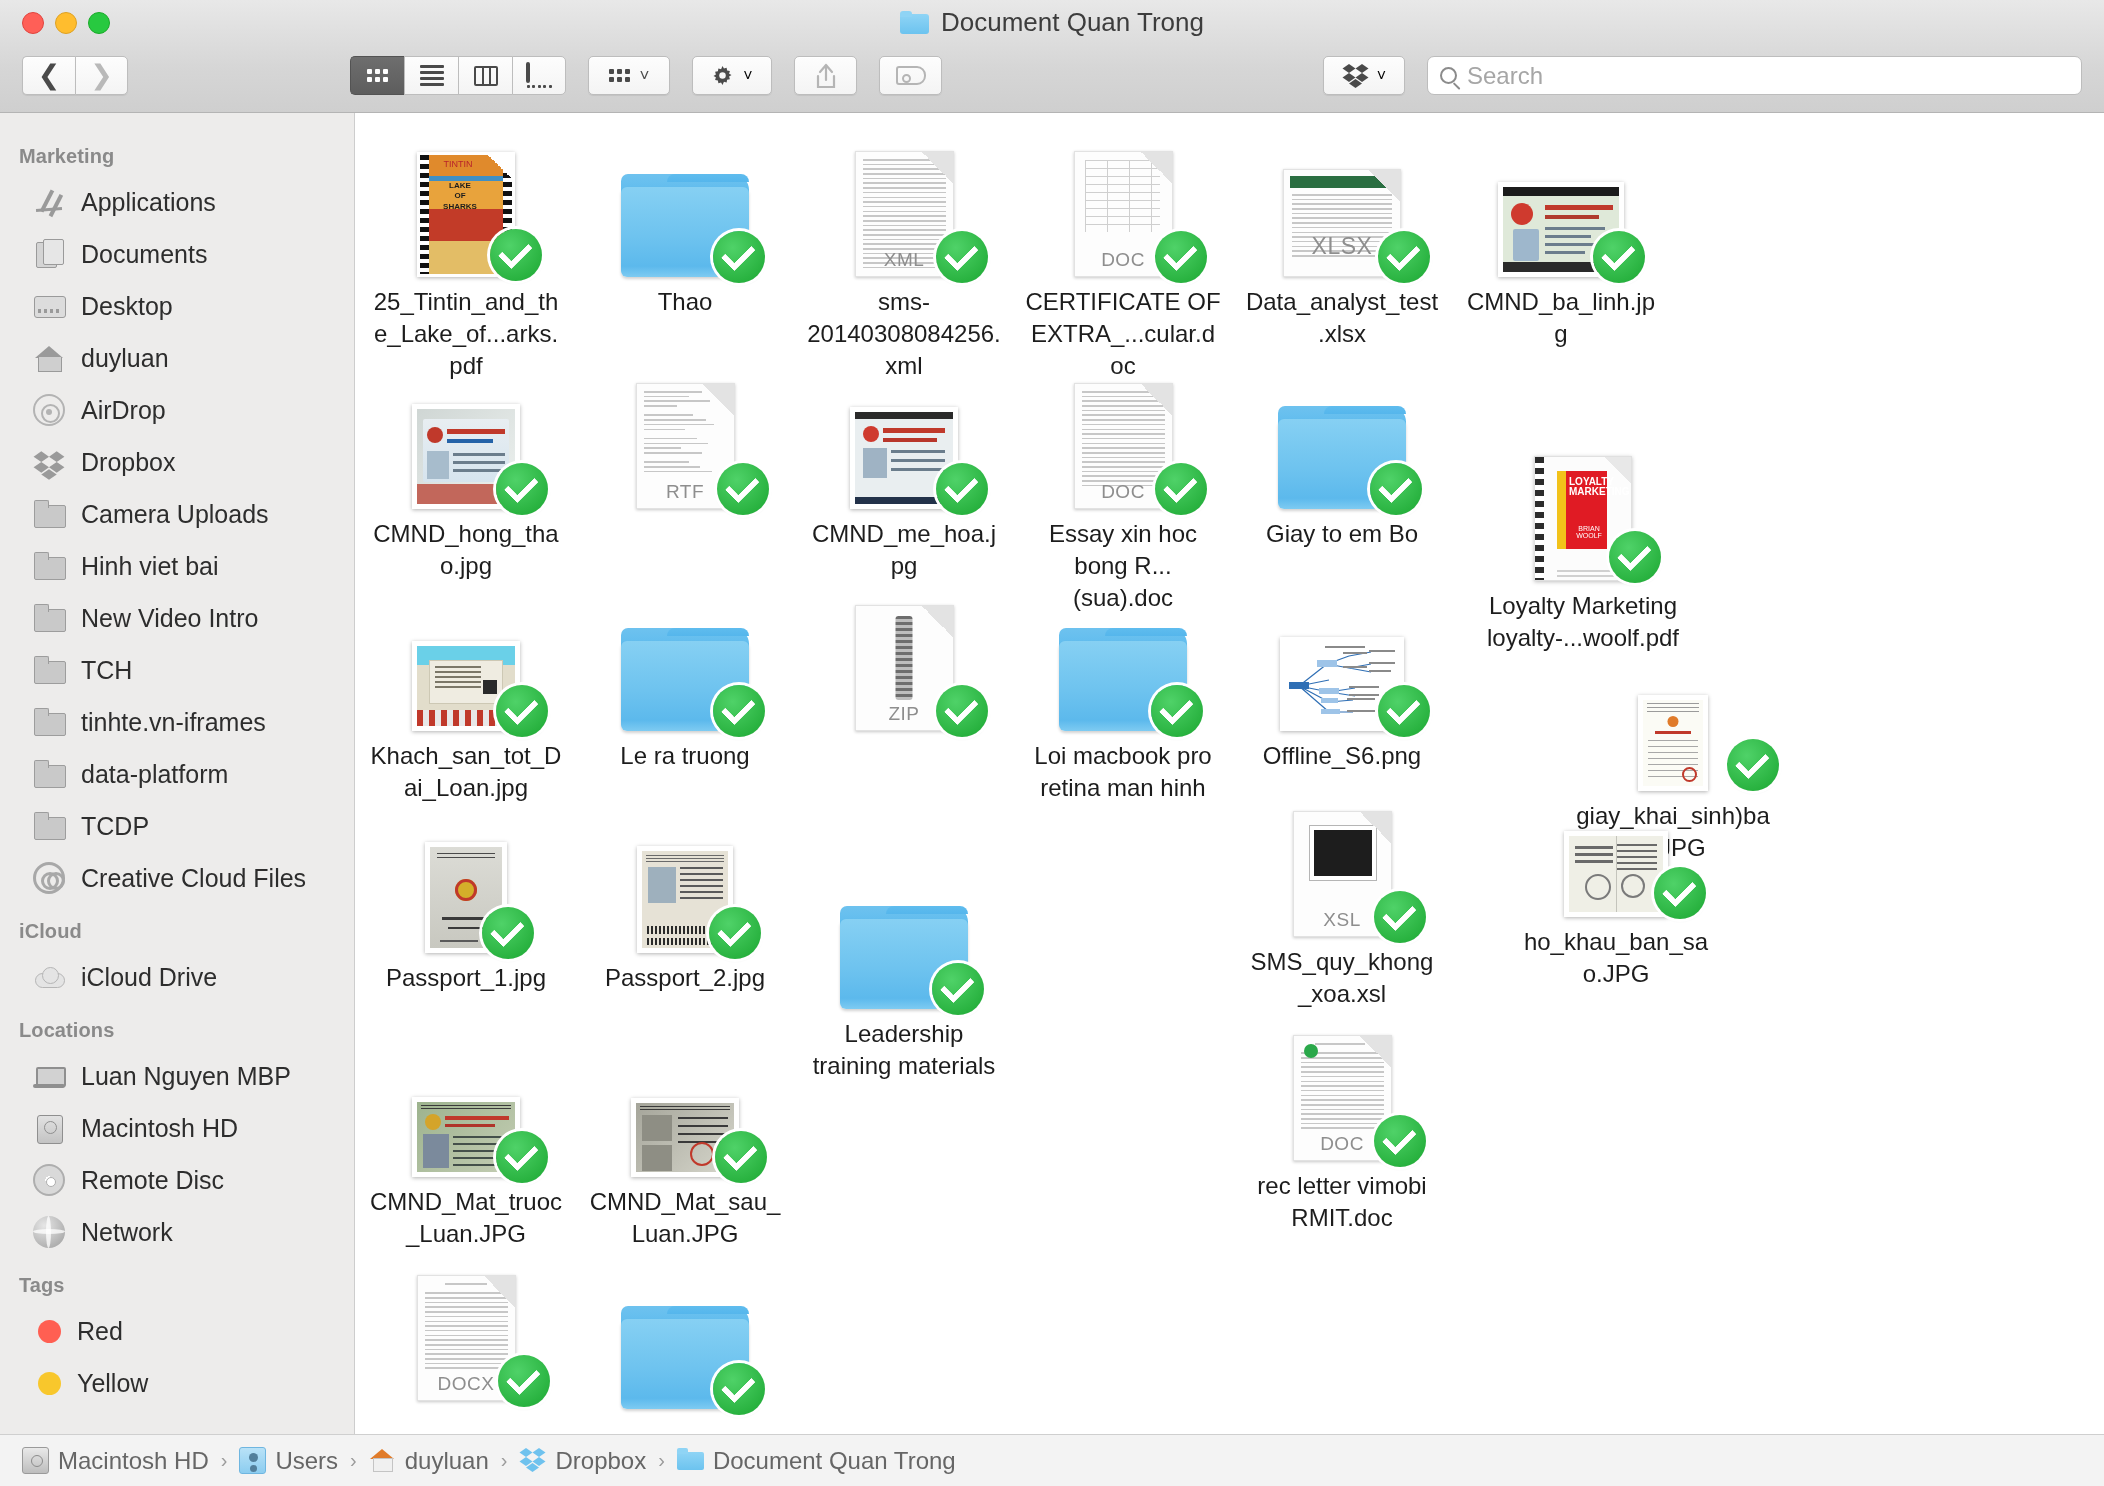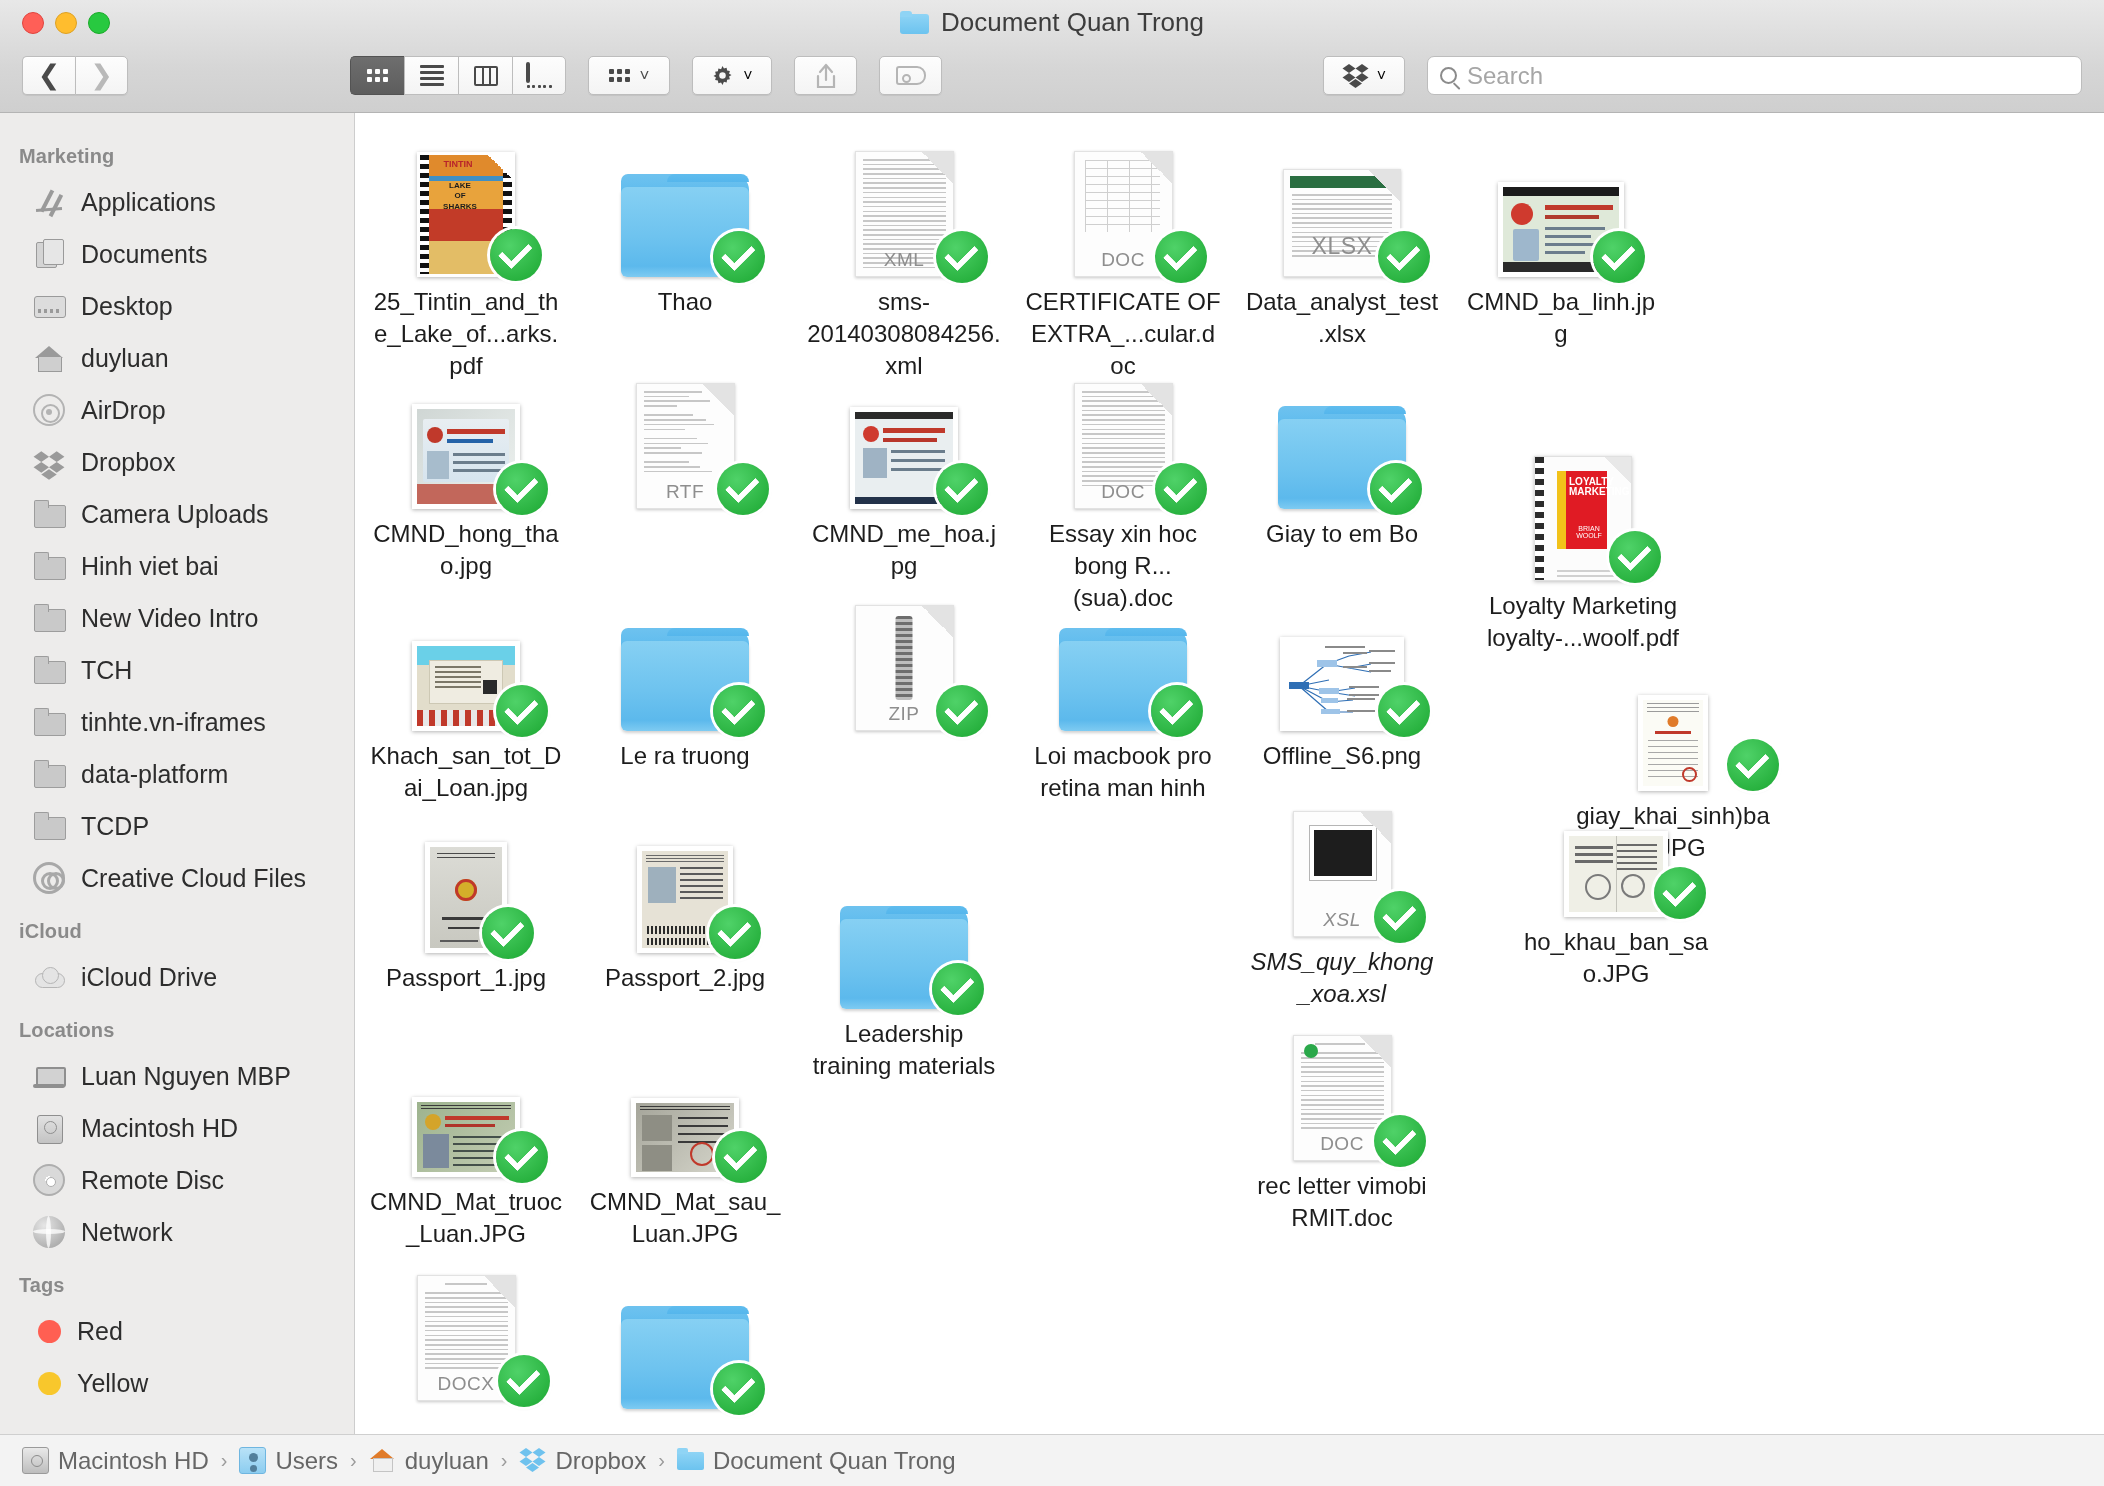--- a/index.html
+++ b/index.html
@@ -459,21 +459,21 @@
     <div class="content">
 
       <div class="item" style="left:11px;top:16px;">
         <div class="thumb">
           <div style="width:98px;height:125px;position:relative;background:#fff;box-shadow:0 1px 4px rgba(0,0,0,.3);padding:3px;">
             <div style="width:100%;height:100%;background:
                  linear-gradient(to bottom,#e08a2c 0 18%,#3f8fc4 18% 22%,#e8a33c 22% 45%,#c23b28 45% 72%,#e3bd66 72% 100%);
                  position:relative;overflow:hidden;">
               <div style="position:absolute;left:0;top:0;bottom:0;width:9px;background:repeating-linear-gradient(to bottom,#111 0 5px,#fff 5px 9px);"></div>
               <div style="position:absolute;right:0;top:0;bottom:0;width:9px;background:repeating-linear-gradient(to bottom,#111 0 5px,#fff 5px 9px);"></div>
-              <div style="position:absolute;left:14px;right:30px;top:4px;font-size:9px;color:#b8242b;font-weight:700;">TINTIN</div>
+              <div style="position:absolute;left:14px;right:30px;top:4px;font-size:9px;color:#b8242b;font-weight:400;">TINTIN</div>
               <div style="position:absolute;left:14px;right:26px;top:26px;font-size:8px;color:#1d1d1d;text-align:center;line-height:1.3;font-weight:700;">LAKE<br>OF<br>SHARKS</div>
             </div>
             <div style="position:absolute;right:3px;top:3px;width:24px;height:24px;background:linear-gradient(225deg,#fff 0 50%,transparent 50%);"></div>
           </div>
           <span class="badge" style="right:24px;bottom:-4px;"></span>
         </div>
         <div class="nm">25_Tintin_and_the_Lake_of...arks.pdf</div>
       </div>
 
       <div class="item" style="left:230px;top:16px;">
@@ -831,21 +831,21 @@
         <div class="thumb">
           <div class="fold">
               <div class="back"></div>
               <div class="front"></div>
             </div>
           <span class="badge" style="right:20px;bottom:-6px;"></span>
         </div>
         <div class="nm">Leadership training materials</div>
       </div>
 
-      <div class="item" style="left:887px;top:676px;font-style:italic;">
+      <div class="item" style="left:887px;top:676px;">
         <div class="thumb">
           <div class="doc">
             <div style="position:absolute;left:16px;top:14px;width:66px;height:54px;background:#1d1d1d;border:4px solid #fff;box-shadow:0 0 0 1px #b5b5b5;"></div>
             <div class="fold-c"></div>
             <div class="typ">XSL</div>
           </div>
           <span class="badge" style="right:16px;bottom:-6px;"></span>
         </div>
         <div class="nm">SMS_quy_khong_xoa.xsl</div>
       </div>

